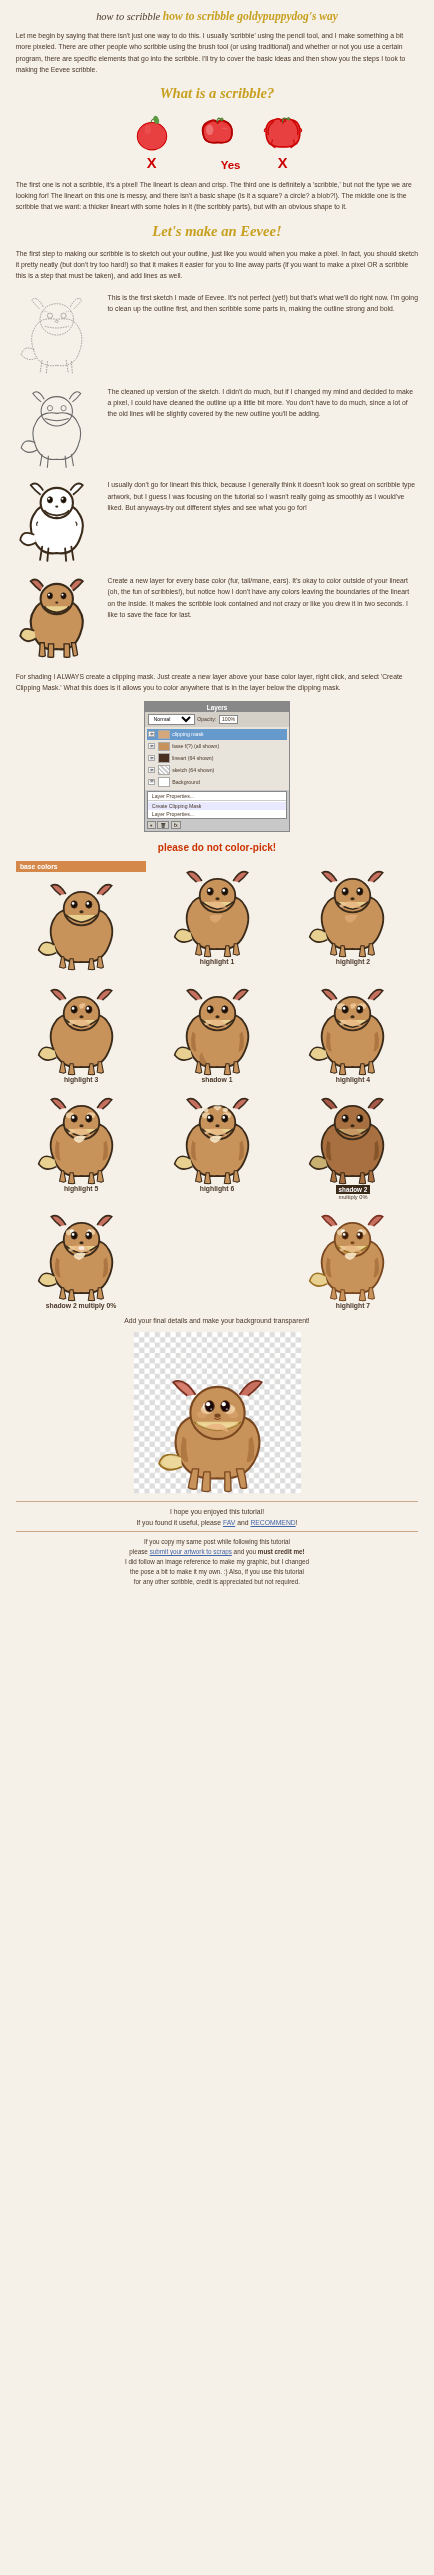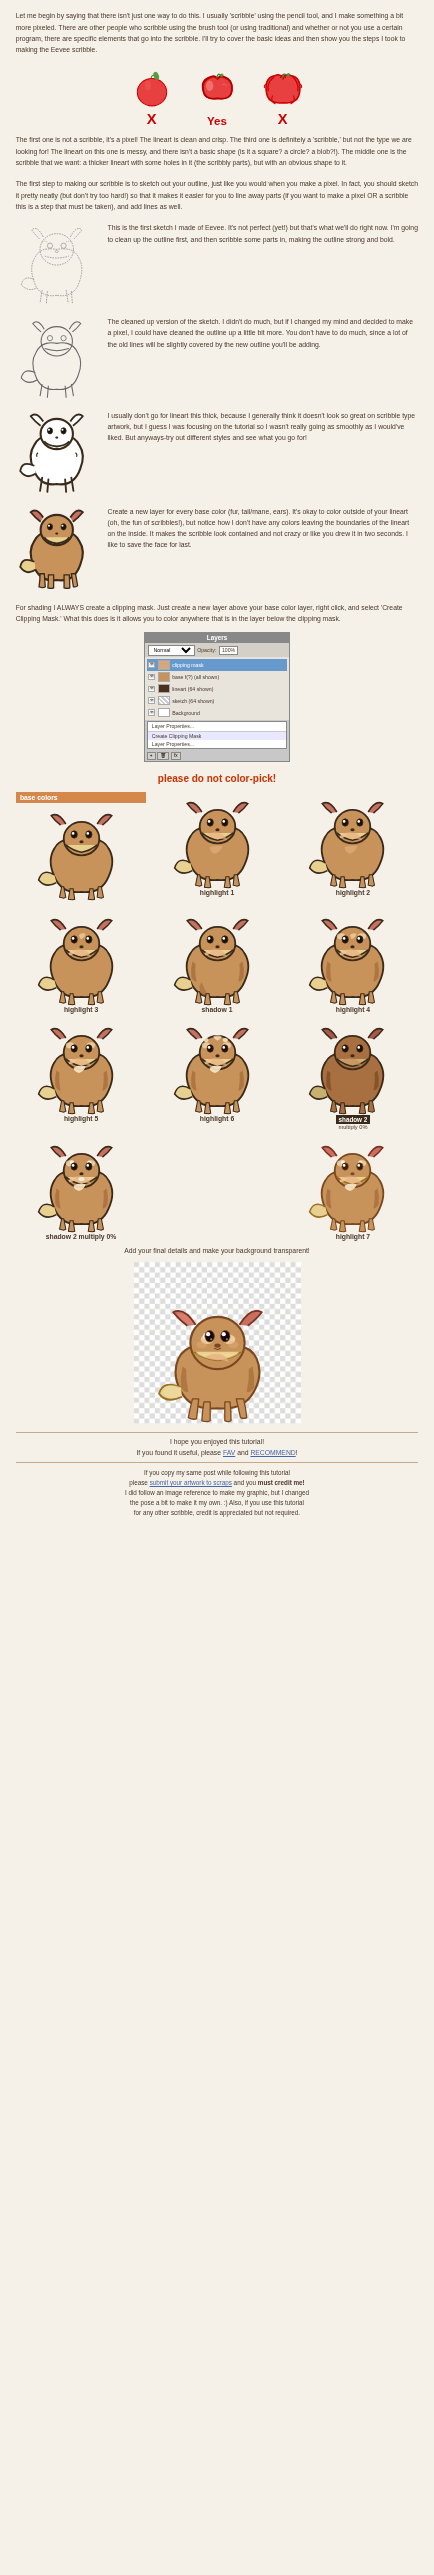--- a/index.html
+++ b/index.html
@@ -33,23 +33,30 @@
     .step-img-box {
       flex-shrink: 0;
       width: 84px;
     }
   </style>
 </head>
 <body>
 
 <div class="page-wrapper">
 
+  <div style="text-align:center; margin-bottom:7.8px;">
+    <span style="font-size:10.4px; font-style:italic; color:#4a3728; font-family:'Comic Sans MS',cursive;">how to scribble </span>
+    <span style="font-size:11.5px; font-style:italic; font-weight:bold; color:#c8a020; font-family:'Comic Sans MS',cursive;">how to scribble goldypuppydog's way</span>
+  </div>
 
   <p style="font-size:6.8px; line-height:1.65; color:#4a3728; margin-bottom:10.4px;">Let me begin by saying that there isn't just one way to do this. I usually 'scribble' using the pencil tool, and I make something a bit more pixeled. There are other people who scribble using the brush tool (or using traditional) and whether or not you use a certain program, there are specific elements that go into the scribble. I'll try to cover the basic ideas and then show you the steps I took to making the Eevee scribble.</p>
 
+  <div style="text-align:center; margin:10.4px 0 7.8px 0;">
+    <span style="font-size:14.6px; font-style:italic; font-weight:bold; color:#c8a020; font-family:'Comic Sans MS',cursive;">What is a scribble?</span>
+  </div>
 
   <div style="display:flex; justify-content:center; align-items:flex-end; gap:21px; margin:7.8px 0;">
 
     <div style="text-align:center;">
       <svg width="42" height="42" viewBox="0 0 80 80">
 
         <ellipse cx="40" cy="48" rx="28" ry="26" fill="#e84040" stroke="#cc0000" stroke-width="2"></ellipse>
         <ellipse cx="28" cy="48" rx="14" ry="20" fill="#e84040"></ellipse>
         <ellipse cx="52" cy="48" rx="14" ry="20" fill="#e84040"></ellipse>
         <path d="M38 22 Q40 12 46 18" stroke="#4a7a30" stroke-width="2" fill="none"></path>
@@ -70,21 +77,21 @@
 
         <path d="M44 23 Q45 13 50 17" stroke="#4a7a30" stroke-width="2.5" fill="none" stroke-linecap="round"></path>
 
         <path d="M50 17 Q57 12 55 20 Q50 22 50 17" fill="#5a9a40" stroke="#3a7a20" stroke-width="1"></path>
 
         <ellipse cx="30" cy="38" rx="7" ry="10" fill="white" opacity="0.25"></ellipse>
 
         <path d="M25 42 Q28 40 32 43" fill="none" stroke="#f07070" stroke-width="1.5" stroke-linecap="round"></path>
         <path d="M55 35 Q60 33 63 37" fill="none" stroke="#f07070" stroke-width="1.5" stroke-linecap="round"></path>
       </svg>
-      <div style="font-size:11.5px; font-weight:bold; color:#cc0000;">Yes</div>
+      <div style="font-size:11.5px; font-weight:bold; color:#cc0000;text-align:right;">Yes</div>
     </div>
 
     <div style="text-align:center;">
       <svg width="42" height="42" viewBox="0 0 80 80">
 
         <path d="M40 68 Q10 72 8 45 Q5 20 25 16 Q35 12 40 22 Q45 12 55 16 Q75 20 72 45 Q70 72 40 68 Z" fill="#e84040" stroke="#cc0000" stroke-width="3"></path>
 
         <path d="M12 45 Q9 30 22 20" fill="none" stroke="#cc0000" stroke-width="2.5" stroke-linecap="round"></path>
         <path d="M68 45 Q71 30 58 18" fill="none" stroke="#cc0000" stroke-width="2.5" stroke-linecap="round"></path>
         <path d="M35 20 Q40 10 45 20" fill="none" stroke="#cc0000" stroke-width="2" stroke-linecap="round"></path>
@@ -98,20 +105,23 @@
         <path d="M5 40 Q3 35 8 33" fill="none" stroke="#cc0000" stroke-width="2"></path>
         <path d="M75 40 Q77 35 72 33" fill="none" stroke="#cc0000" stroke-width="2"></path>
       </svg>
       <div style="font-size:14.6px; font-weight:bold; color:#cc0000;">X</div>
     </div>
 
   </div>
 
   <p style="font-size:6.8px; line-height:1.65; color:#4a3728; margin-bottom:10.4px;">The first one is not a scribble, it's a pixel! The lineart is clean and crisp. The third one is definitely a 'scribble,' but not the type we are looking for! The lineart on this one is messy, and there isn't a basic shape (is it a square? a circle? a blob?!). The middle one is the scribble that we want: a thicker lineart with some holes in it (the scribbly parts), but with an obvious shape to it.</p>
 
+  <div style="text-align:center; margin:10.4px 0 7.8px 0;">
+    <span style="font-size:14.6px; font-style:italic; font-weight:bold; color:#c8a020; font-family:'Comic Sans MS',cursive;">Let's make an Eevee!</span>
+  </div>
 
   <p style="font-size:6.8px; line-height:1.65; color:#4a3728; margin-bottom:10.4px;">The first step to making our scribble is to sketch out your outline, just like you would when you make a pixel. In fact, you should sketch it pretty neatly (but don't try too hard!) so that it makes it easier for you to line away parts (if you want to make a pixel OR a scribble this is a step that must be taken), and add lines as well.</p>
 
   <div class="step-row">
     <div class="step-img-box">
       
       <svg width="81" height="84" viewBox="0 0 155 160">
 
         <path d="M78 140 Q45 145 35 115 Q25 88 35 70 Q42 55 55 52 Q65 50 78 52 Q91 50 101 52 Q114 55 121 70 Q131 88 121 115 Q111 145 78 140 Z" fill="none" stroke="#888" stroke-width="1.5" stroke-dasharray="3,2"></path>
 

